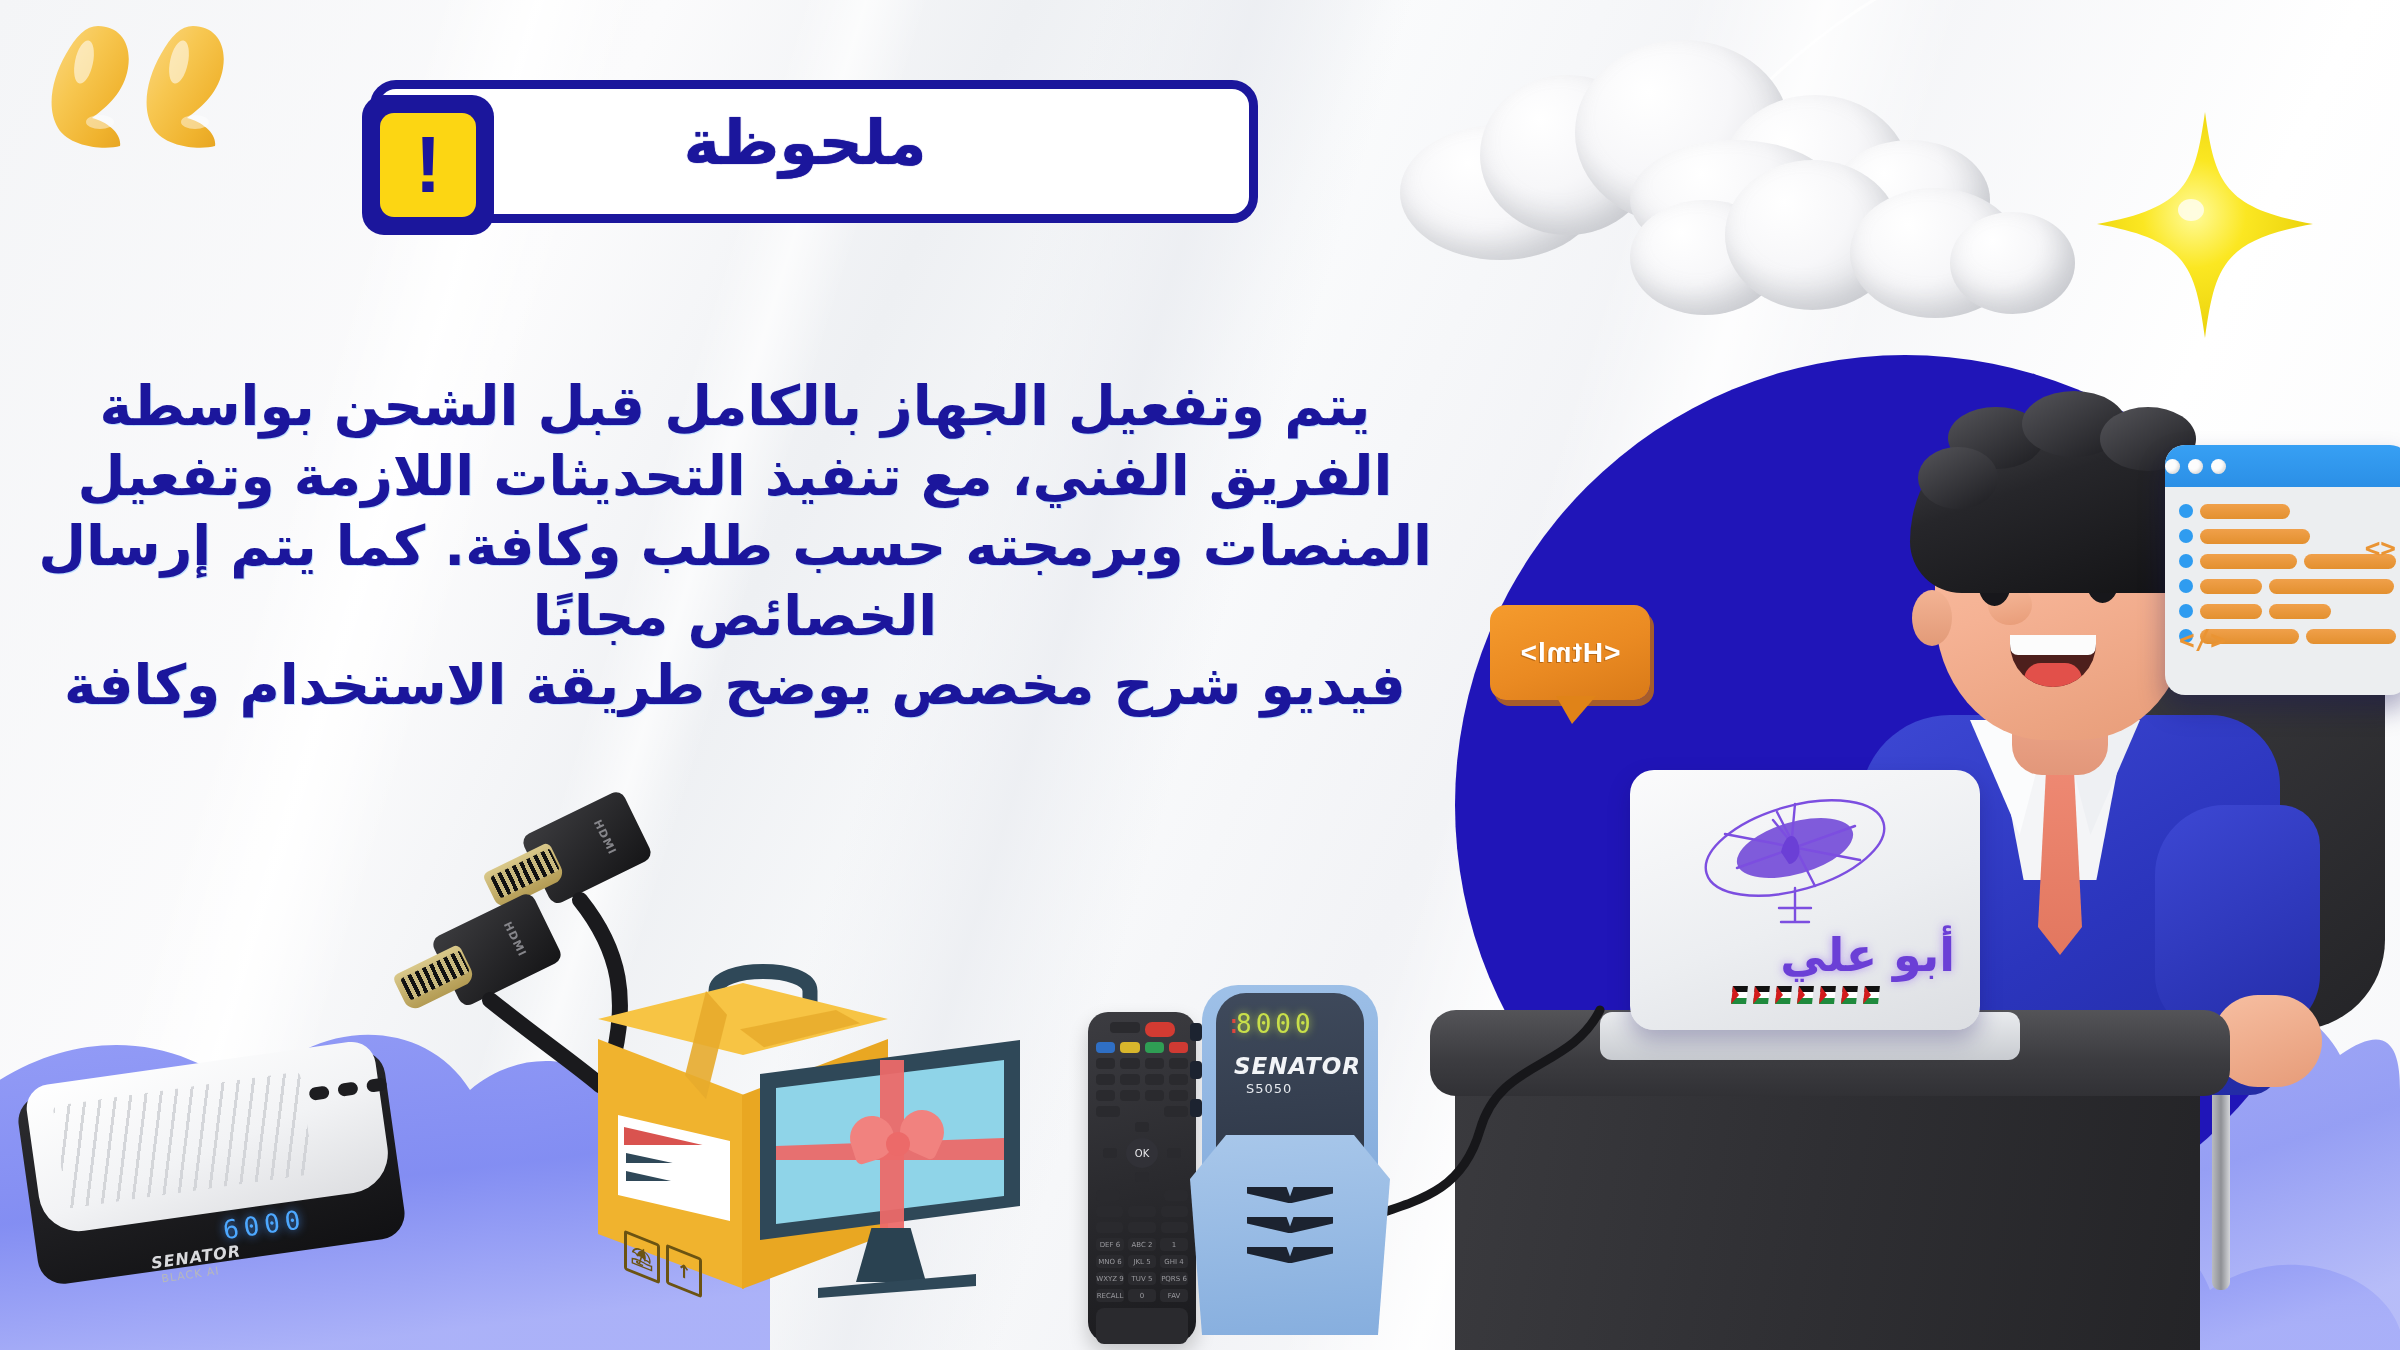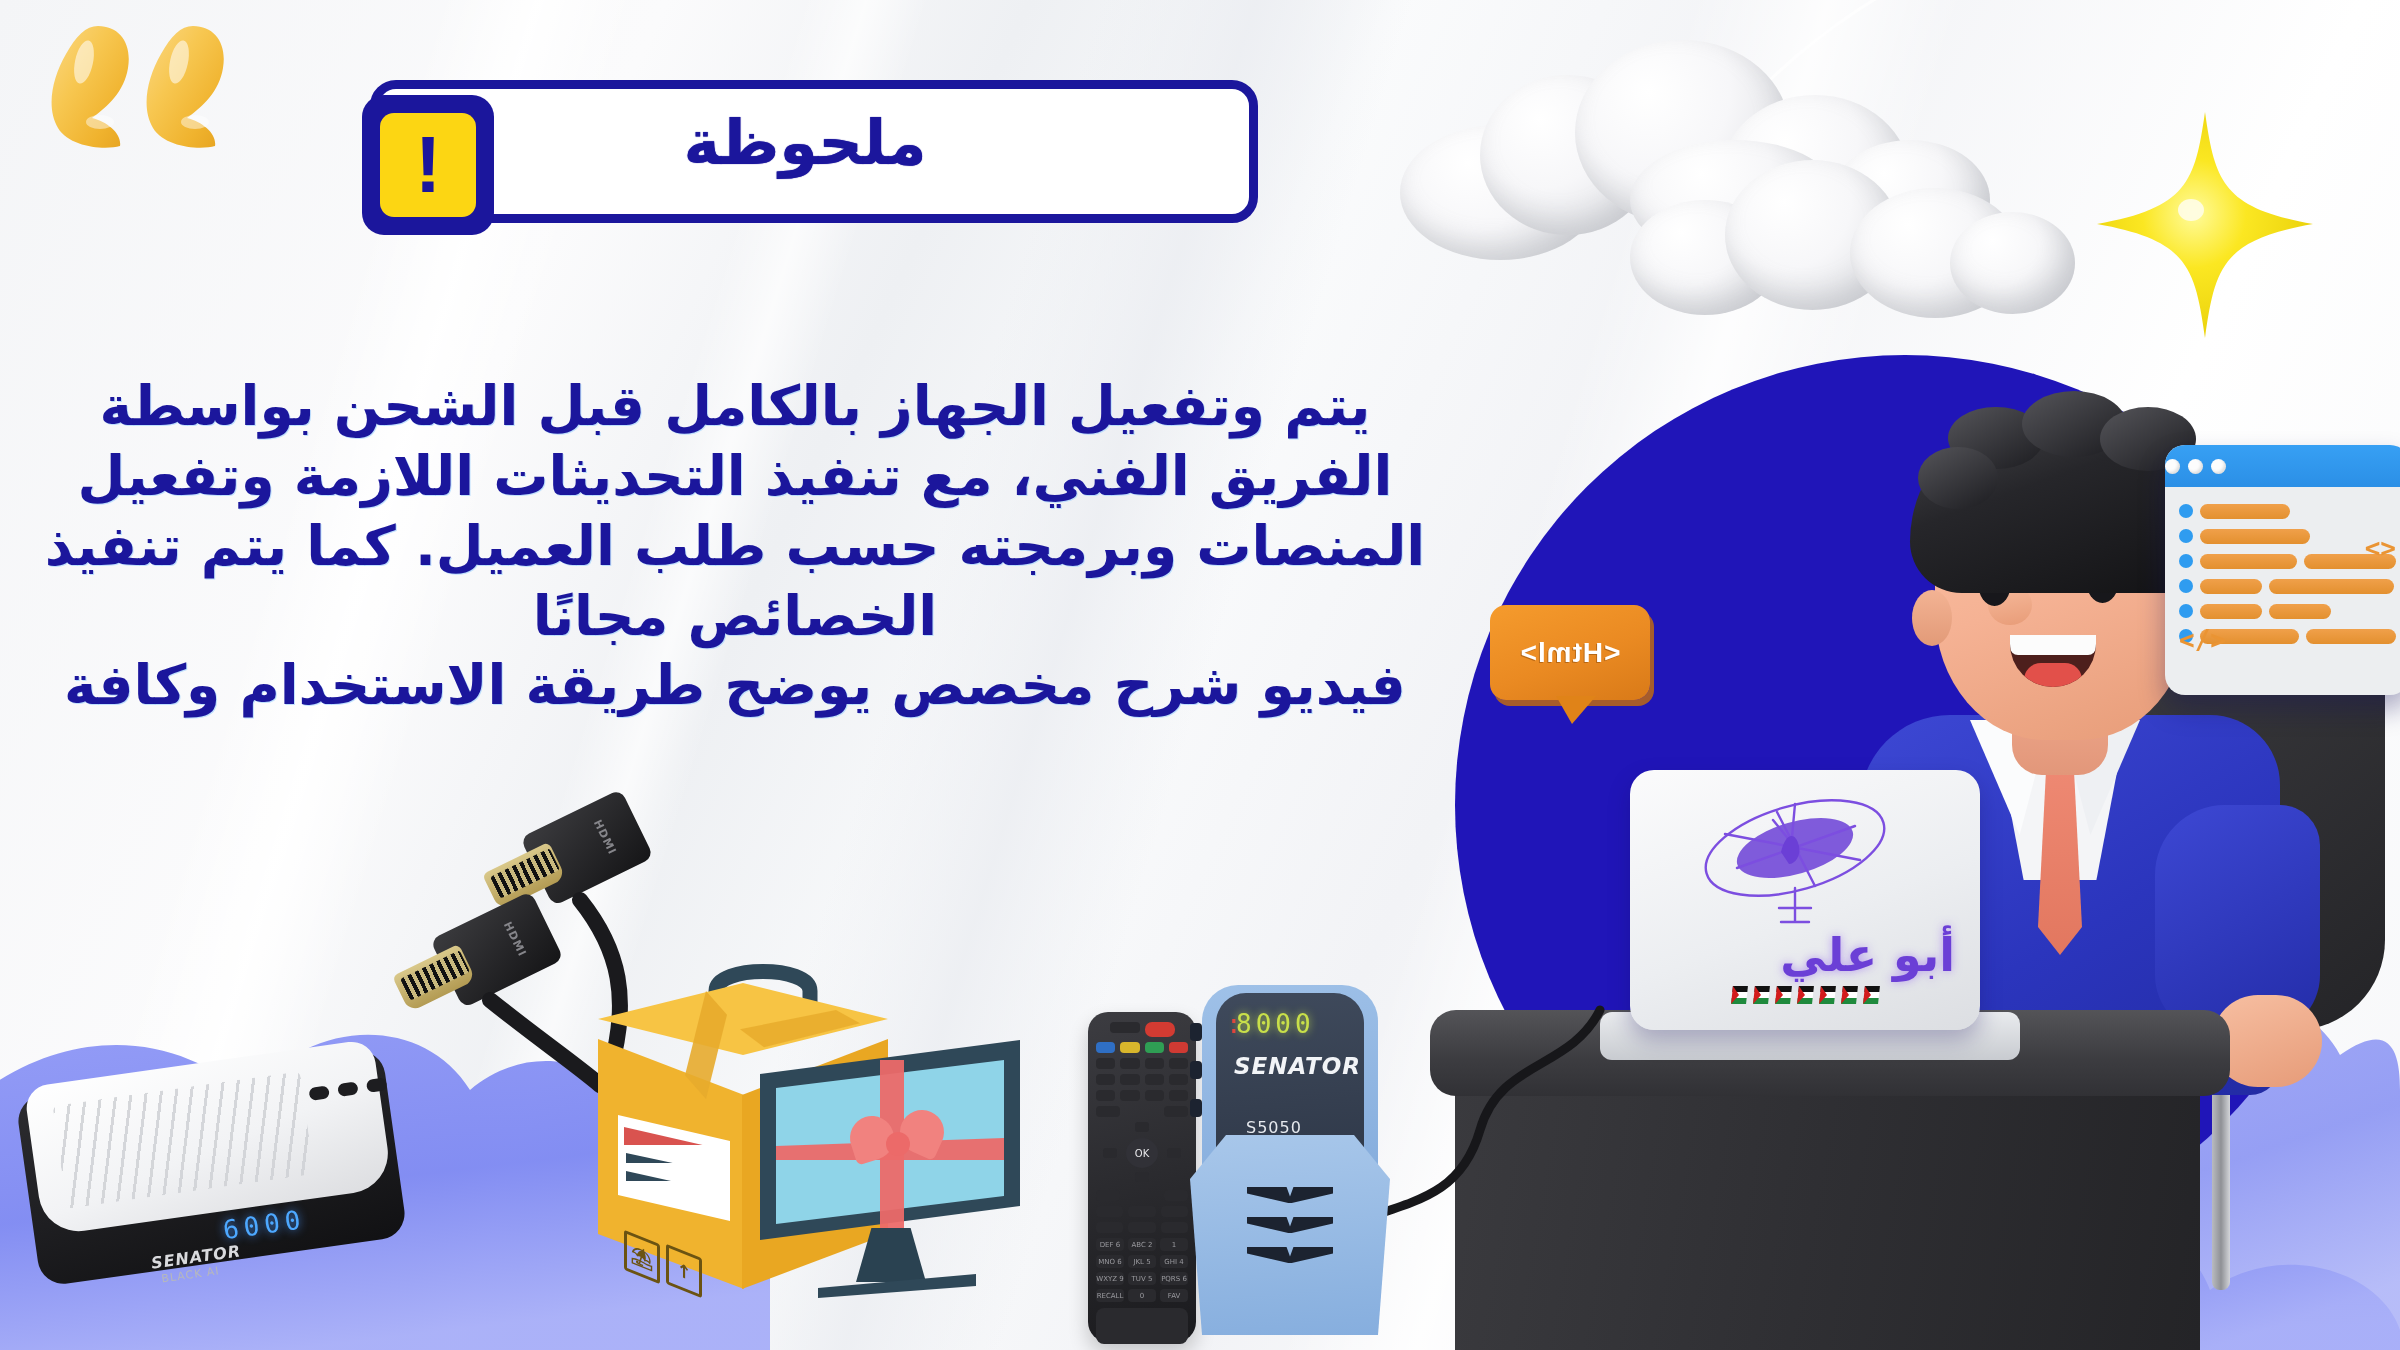--- a/index.html
+++ b/index.html
@@ -255,21 +255,21 @@
   .s5050 .shell{position:absolute;left:12px;top:0;width:176px;height:250px;border-radius:36px 36px 8px 8px;
         background:linear-gradient(170deg,#9fc1e8,#7fa8da);}
   .s5050 .face{position:absolute;left:26px;top:8px;width:148px;height:212px;border-radius:30px 30px 6px 6px;
         background:linear-gradient(175deg,#3f4a5c,#2c3545);}
   .s5050 .led{position:absolute;left:46px;top:24px;color:#c9e04a;font-size:26px;letter-spacing:4px;
         font-family:"DejaVu Sans Mono",monospace;text-shadow:0 0 9px rgba(200,224,74,.85);}
   .s5050 .colon{position:absolute;left:36px;top:24px;color:#e03c3c;font-size:26px;
         font-family:"DejaVu Sans Mono",monospace;}
   .s5050 .brand{position:absolute;left:44px;top:68px;color:#f2f4f7;font-size:23px;font-weight:bold;
         font-style:italic;letter-spacing:1px;}
-  .s5050 .model{position:absolute;left:56px;top:96px;color:#e6e9ee;font-size:16px;letter-spacing:1px;margin-top:37px;}
+  .s5050 .model{position:absolute;left:56px;top:96px;color:#e6e9ee;font-size:13px;letter-spacing:1px;}
   .s5050 .foot{position:absolute;left:0;top:150px;width:200px;height:200px;
         background:linear-gradient(175deg,#a8c7ea,#86aede);
         clip-path:polygon(18% 0,82% 0,100% 22%,94% 100%,6% 100%,0 22%);}
   .chev{position:absolute;width:86px;height:16px;background:#1c2330;
         clip-path:polygon(0 0,46% 0,50% 60%,54% 0,100% 0,100% 40%,52% 100%,48% 100%,0 40%);}
 </style>
 </head>
 <body>
 
 <div class="stage">
@@ -325,21 +325,21 @@
   <div class="note-title">ملحوظة</div>
   <div class="excl-badge">
     <div class="excl-inner">
       <span class="excl-glyph">!</span>
     </div>
   </div>
 
   <div class="body-text">
     <div>يتم وتفعيل الجهاز بالكامل قبل الشحن بواسطة</div>
     <div>الفريق الفني، مع تنفيذ التحديثات اللازمة وتفعيل</div>
-    <div>المنصات وبرمجته حسب طلب العميل. كما يتم تنفيذ</div>
+    <div>المنصات وبرمجته حسب طلب وكافة. كما يتم إرسال</div>
     <div>الخصائص مجانًا</div>
     <div>فيديو شرح مخصص يوضح طريقة الاستخدام وكافة</div>
   </div>
 
   <div class="blue-circle"></div>
 
   <div class="cloud" style="left:1400px;top:30px;width:620px;height:230px;">
     <div class="cloud-puff" style="left:0;top:95px;width:200px;height:135px;"></div>
     <div class="cloud-puff" style="left:80px;top:45px;width:175px;height:160px;"></div>
     <div class="cloud-puff" style="left:175px;top:10px;width:215px;height:185px;"></div>

